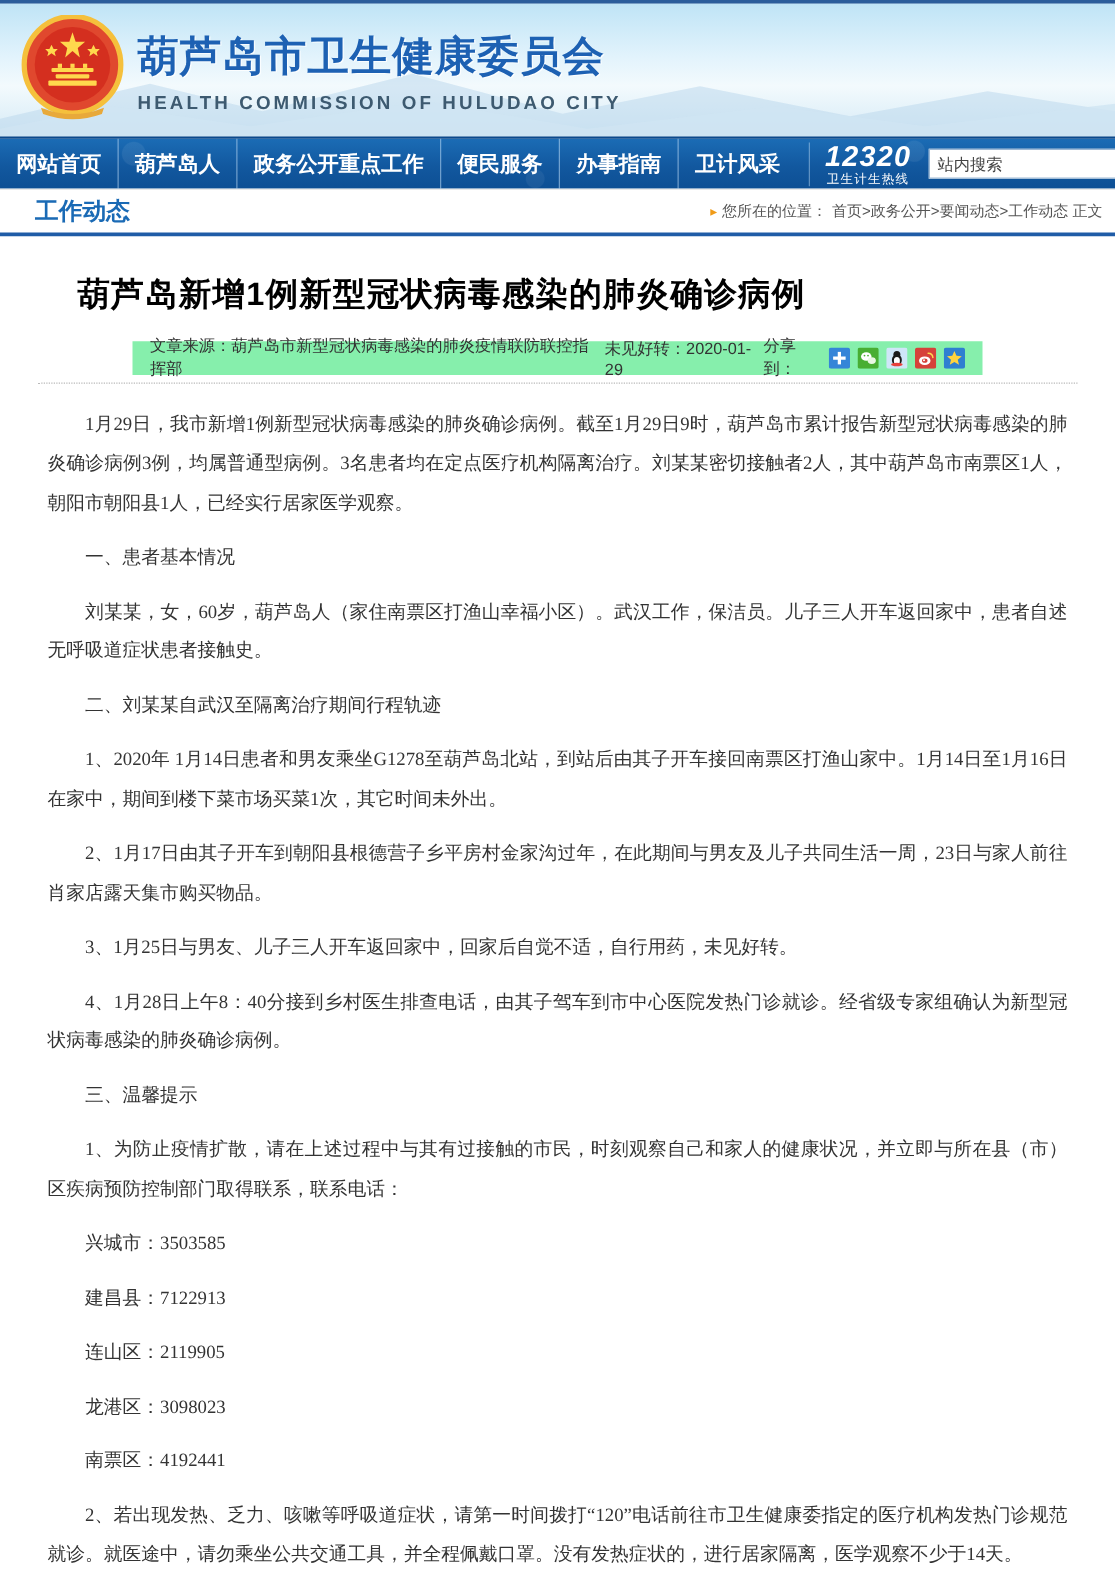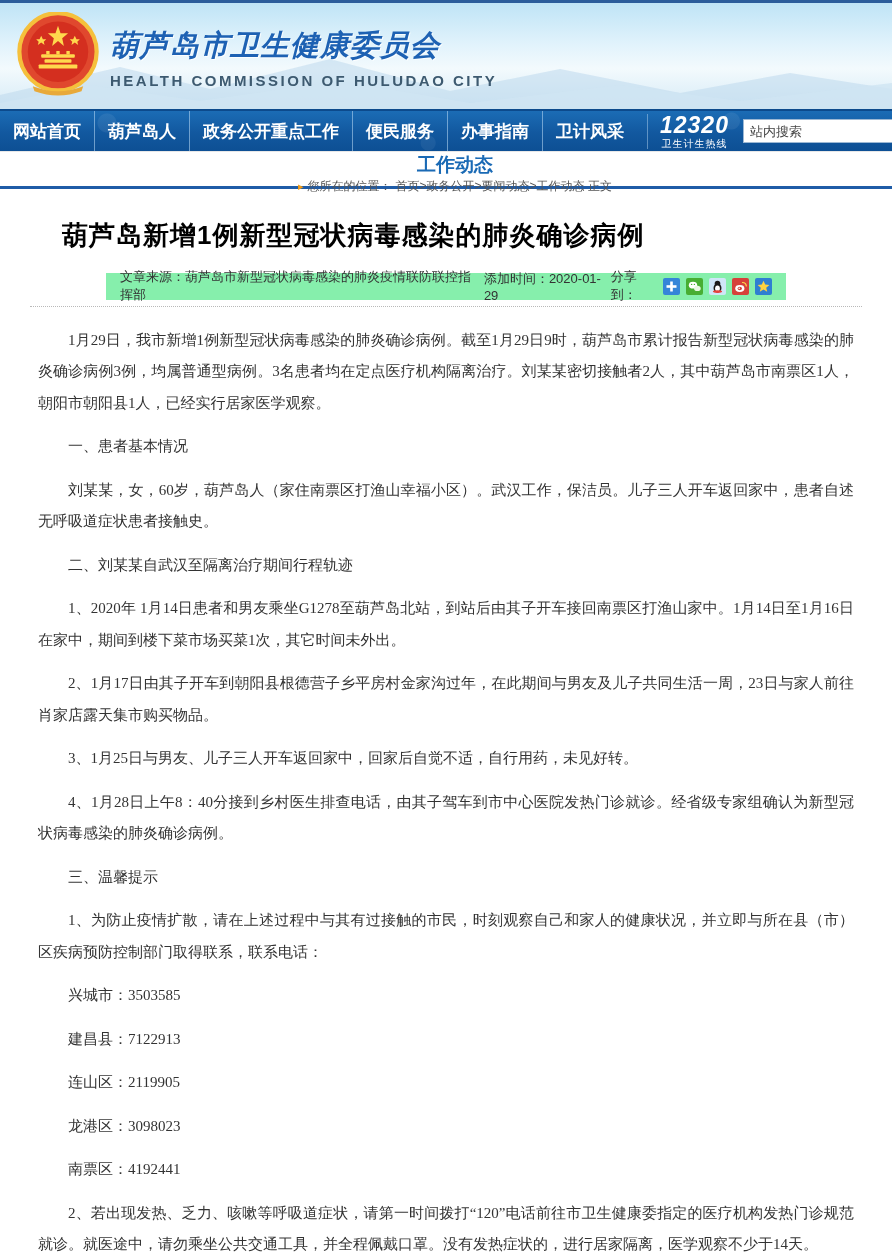--- a/index.html
+++ b/index.html
@@ -15,23 +15,22 @@
   .banner {
     position:relative; height:106px; overflow:hidden;
     background:linear-gradient(180deg,#bfe4f6 0%,#e2f3fc 40%,#f3fafd 62%,#d5eaf6 100%);
   }
   .banner svg.mountains { position:absolute; left:0; bottom:0; width:100%; height:64px; }
   .banner-inner { position:relative; display:flex; align-items:center; height:100%; padding-left:16px; }
   .emblem { width:84px; height:88px; flex:0 0 auto; cursor:pointer; }
   .emblem svg { width:100%; height:100%; }
   .titles { margin-left:10px; padding-top:2px; }
   .site-title-cn {
-    font-size:29px; font-weight:bold; color:#1d61b3; letter-spacing:1px;
+    font-size:33px; font-weight:bold; color:#1d61b3; letter-spacing:1px;
     text-shadow:1px 1px 0 rgba(255,255,255,.8);
-    font-style:italic;
   }
   .site-title-en {
     margin-top:6px; font-size:15px; font-weight:bold; color:#3d5a70; letter-spacing:2.5px;
   }
 
   
   .mainnav {
     height:42px; display:flex; align-items:center;
     background:
       radial-gradient(circle at 12% 30%, rgba(255,255,255,.07) 0 9px, rgba(255,255,255,0) 10px),
@@ -54,21 +53,21 @@
   .searchbox { margin-left:14px; display:flex; align-items:center; }
   .search-input {
     width:158px; height:24px; border:1px solid #9cb8d4; background:#fff;
     font-size:13px; padding:0 6px; color:#333; outline:none;
   }
   .search-input::placeholder { color:#444; opacity:1; }
 
   
   .subheader {
     height:35px; display:flex; align-items:center; justify-content:space-between;
-    padding:0 10px 0 28px; border-top:1px solid #e8e8e8; background:#fff;flex-direction:column;
+    padding:0 10px 0 28px; border-top:1px solid #e8e8e8; background:#fff;
   }
   .section-title { font-size:19px; font-weight:bold; color:#1a6ab5; }
   .breadcrumb { font-size:12px; color:#555; display:flex; align-items:center; gap:4px; }
   .bc-arrow { color:#f09b18; font-size:11px; }
   .bc-path { cursor:pointer; }
   .blue-rule { height:3px; background:#1f5ca7; }
 
   
   .article { padding:0 38px 22px; }
   .article-title {
@@ -175,21 +174,21 @@
 <div class="blue-rule"></div>
 
 <main class="article">
   <h1 class="article-title">葫芦岛新增1例新型冠状病毒感染的肺炎确诊病例</h1>
 
   <div class="meta-bar">
     <span class="meta-item">
       <span>文章来源：</span><span>葫芦岛市新型冠状病毒感染的肺炎疫情联防联控指挥部</span>
     </span>
     <span class="meta-item">
-      <span>添加时间：</span><span>2020-01-29</span>
+      <span>未见好转：</span><span>2020-01-29</span>
     </span>
     <span class="meta-share">
       <span>分享到：</span>
       <span class="share-icon">
         <svg viewBox="0 0 17 17">
             <rect width="17" height="17" rx="2" fill="#3585d8"></rect>
             <rect x="7.2" y="3.5" width="2.6" height="10" fill="#fff"></rect>
             <rect x="3.5" y="7.2" width="10" height="2.6" fill="#fff"></rect>
           </svg>
       </span>

